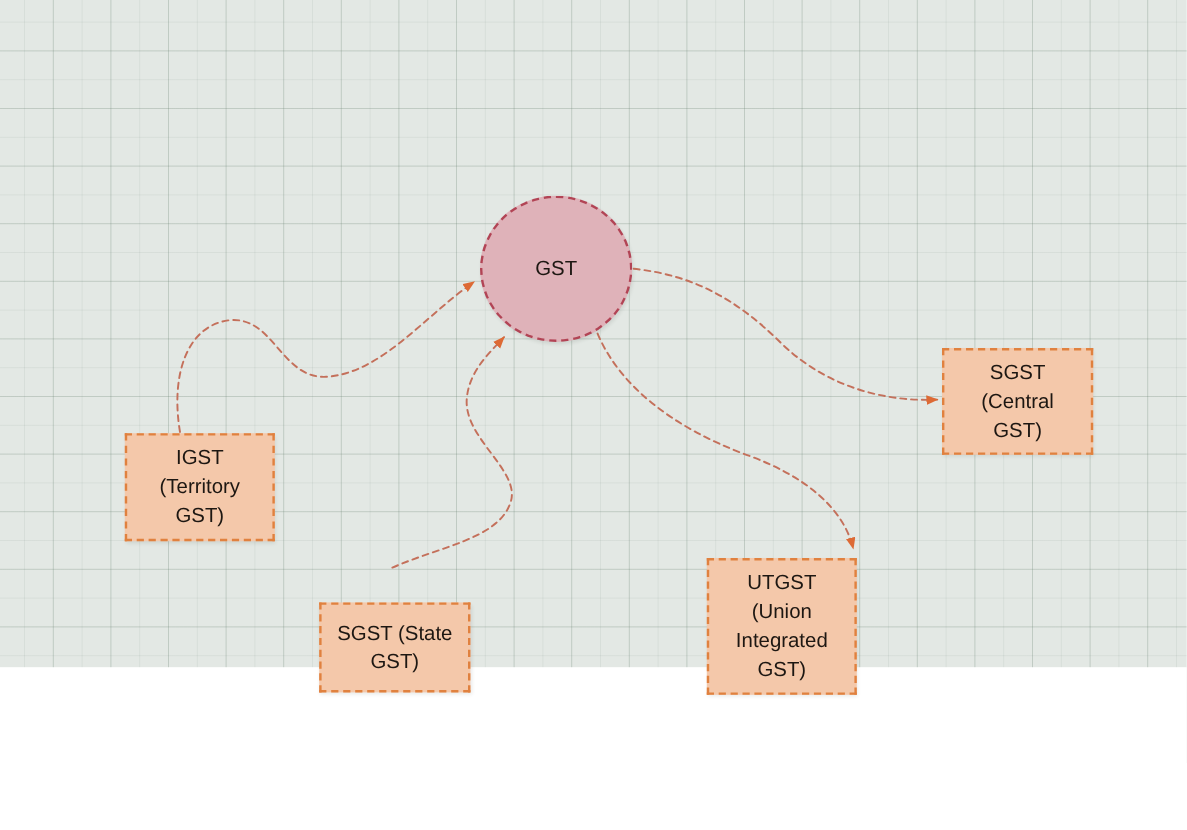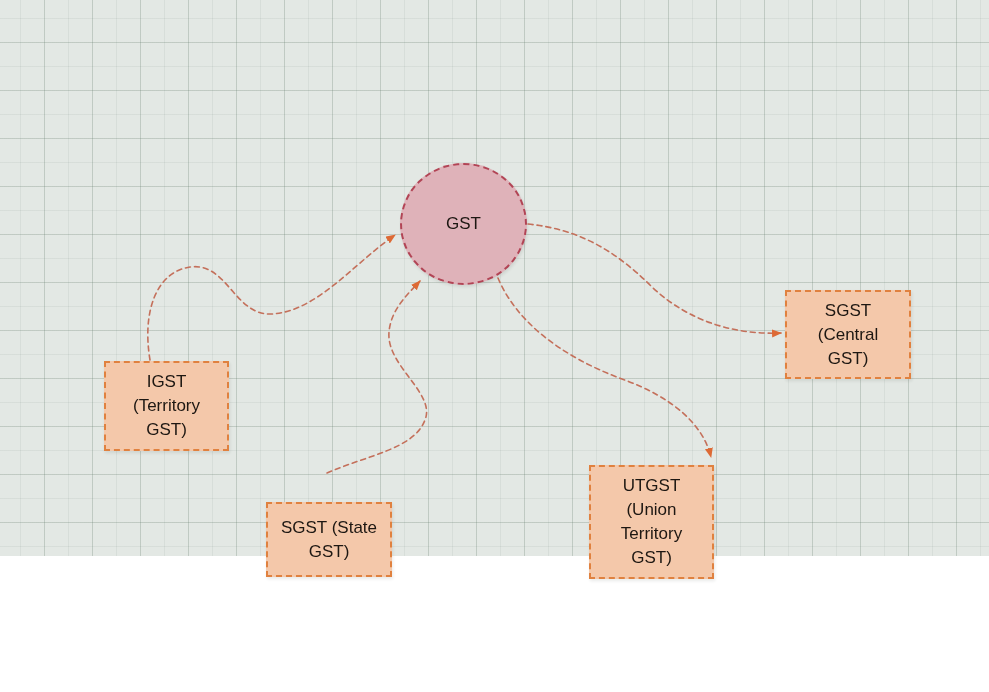--- a/index.html
+++ b/index.html
@@ -103,21 +103,21 @@
   </div>
 
   <div class="node box node-sgst">
     <div>SGST (State</div>
     <div>GST)</div>
   </div>
 
   <div class="node box node-utgst">
     <div>UTGST</div>
     <div>(Union</div>
-    <div>Territory</div>
+    <div>Integrated</div>
     <div>GST)</div>
   </div>
 
   <div class="node box node-cgst">
     <div>SGST</div>
     <div>(Central</div>
     <div>GST)</div>
   </div>
 
 </div>

